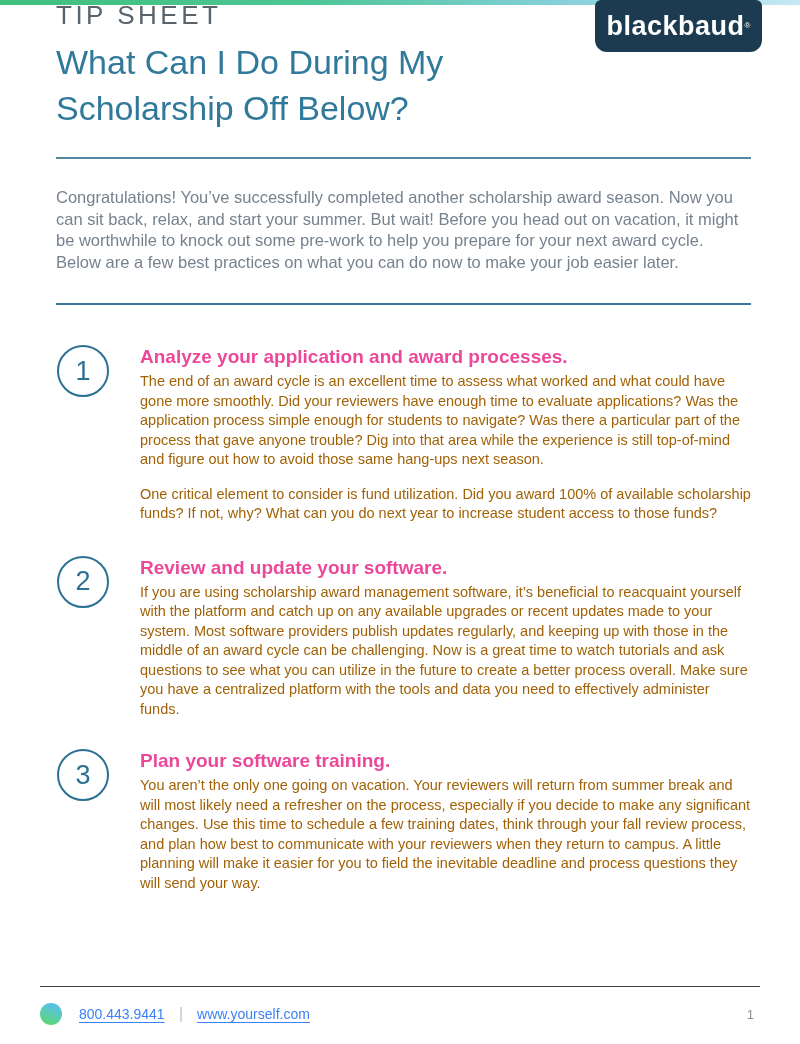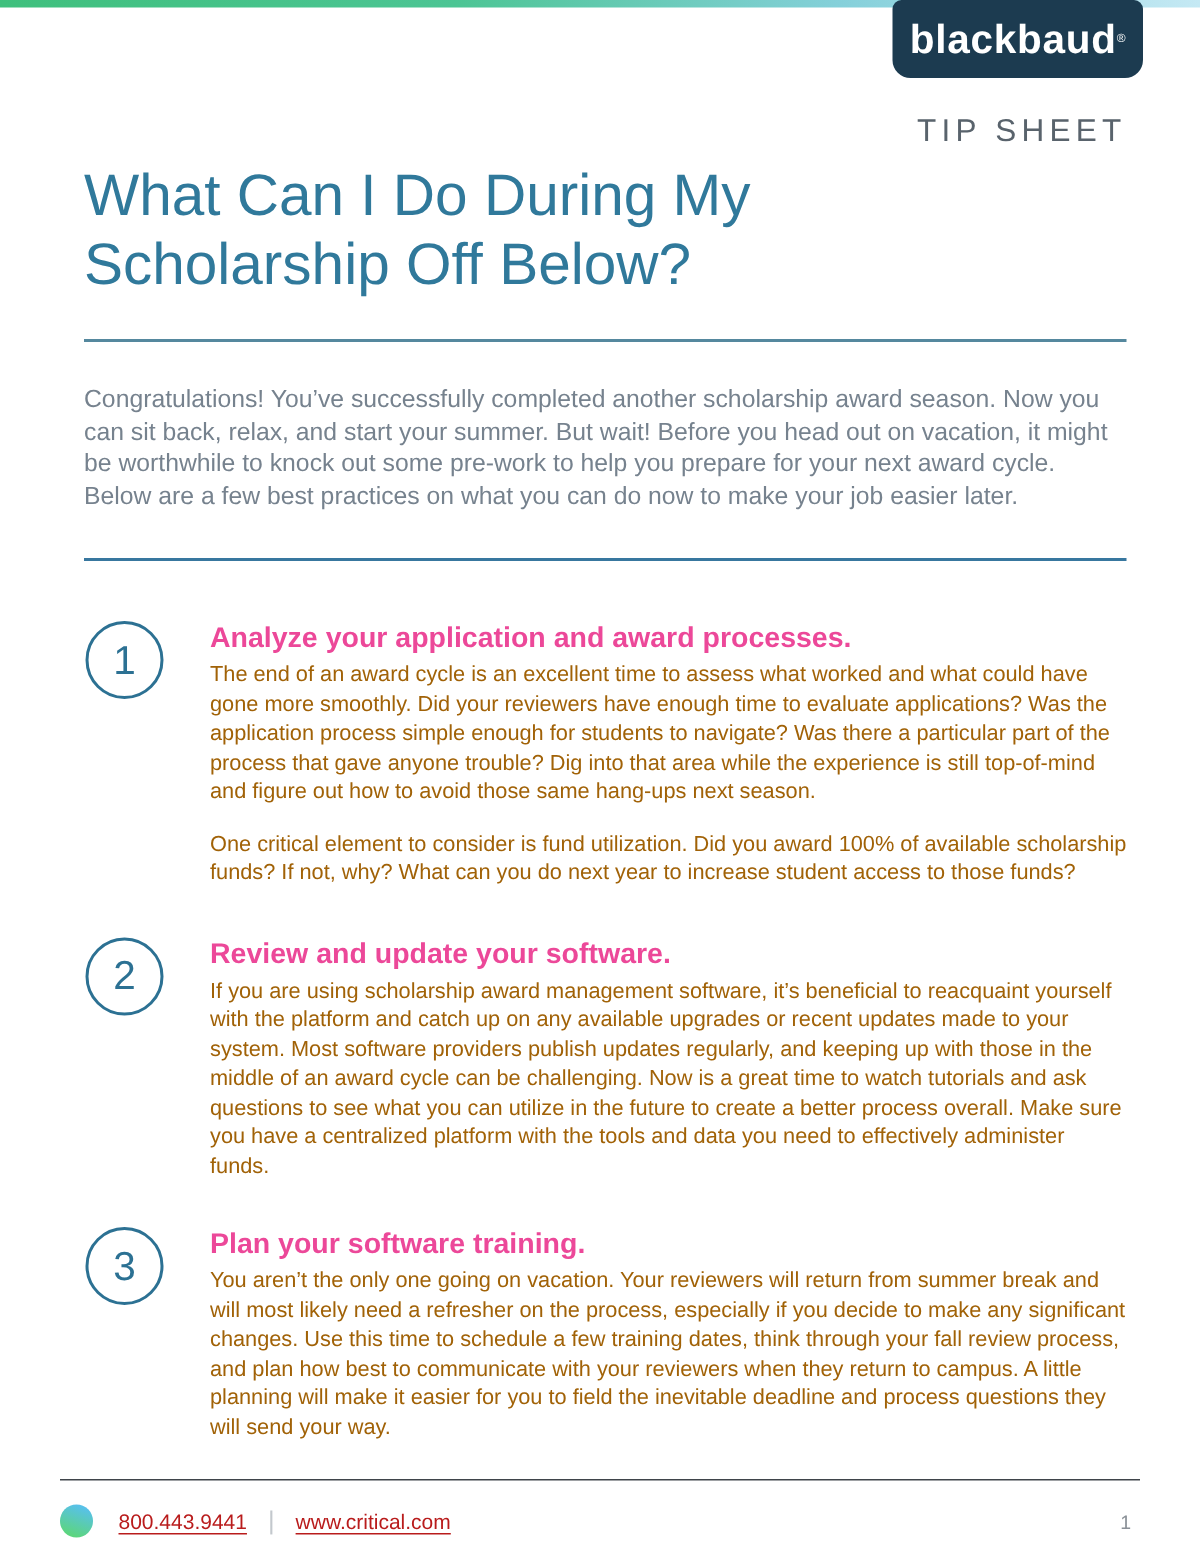--- a/index.html
+++ b/index.html
@@ -27,27 +27,26 @@
     display: flex; align-items: center; justify-content: center;
   }
   .logo-text {
     color: #ffffff; font-size: 27px; font-weight: bold; letter-spacing: 0.5px; text-align: center;
   }
   .reg-mark { color: #ffffff; font-size: 8px; vertical-align: top; line-height: 30px; }
 
   .content { position: absolute; top: 0; left: 56px; width: 695px; }
 
   .eyebrow {
-    margin-top: 76px;
-    font-size: 21px; letter-spacing: 3.5px;
-    color: #59636c; font-weight: 500; text-align: right;
+    font-size: 26px; letter-spacing: 3.5px;
+    color: #59636c; font-weight: 500;
   }
   h1.page-title {
     margin: 8px 0 0 0;
-    font-size: 39px; line-height: 46px;
+    font-size: 34px; line-height: 46px;
     color: #30799b; font-weight: 400;
   }
   .rule { border: none; margin: 0; }
   .rule-teal { border-top: 2px solid #55889e; margin-top: 26px; }
   .rule-blue { border-top: 2px solid #38779f; margin-top: 30px; }
 
   p.intro {
     margin: 28px 0 0 0;
     font-size: 16.5px; line-height: 21.5px;
     color: #76828e;
@@ -87,21 +86,21 @@
     position: absolute; top: 1000px; left: 40px;
     width: 720px; height: 28px;
     display: flex; align-items: center;
   }
   .footer-dot {
     width: 22px; height: 22px; border-radius: 50%;
     background: linear-gradient(200deg, #58c1e8 15%, #5cd57f 85%);
     margin-right: 17px;
   }
   .footer-link {
-    color: #b91c1c; font-size: 14px;
+    color: #3b82f6; font-size: 14px;
     text-decoration: underline; text-underline-offset: 3px; text-align: right;
   }
   .footer-sep { color: #c3c8cd; font-size: 17px; margin: 0 14px; font-weight: 300; }
   .page-num { margin-left: auto; color: #8b9198; font-size: 13px; padding-right: 6px; }
 </style>
 </head>
 <body>
 
 <div class="top-bar"></div>
 
@@ -161,15 +160,15 @@
     </div>
 
   </div>
 </div>
 
 <div class="footer-line"></div>
 <div class="footer-row">
   <span class="footer-dot"></span>
   <a class="footer-link" href="#">800.443.9441</a>
   <span class="footer-sep">|</span>
-  <a class="footer-link" href="#">www.critical.com</a>
+  <a class="footer-link" href="#">www.yourself.com</a>
   <span class="page-num">1</span>
 </div>
 
 </body></html>

